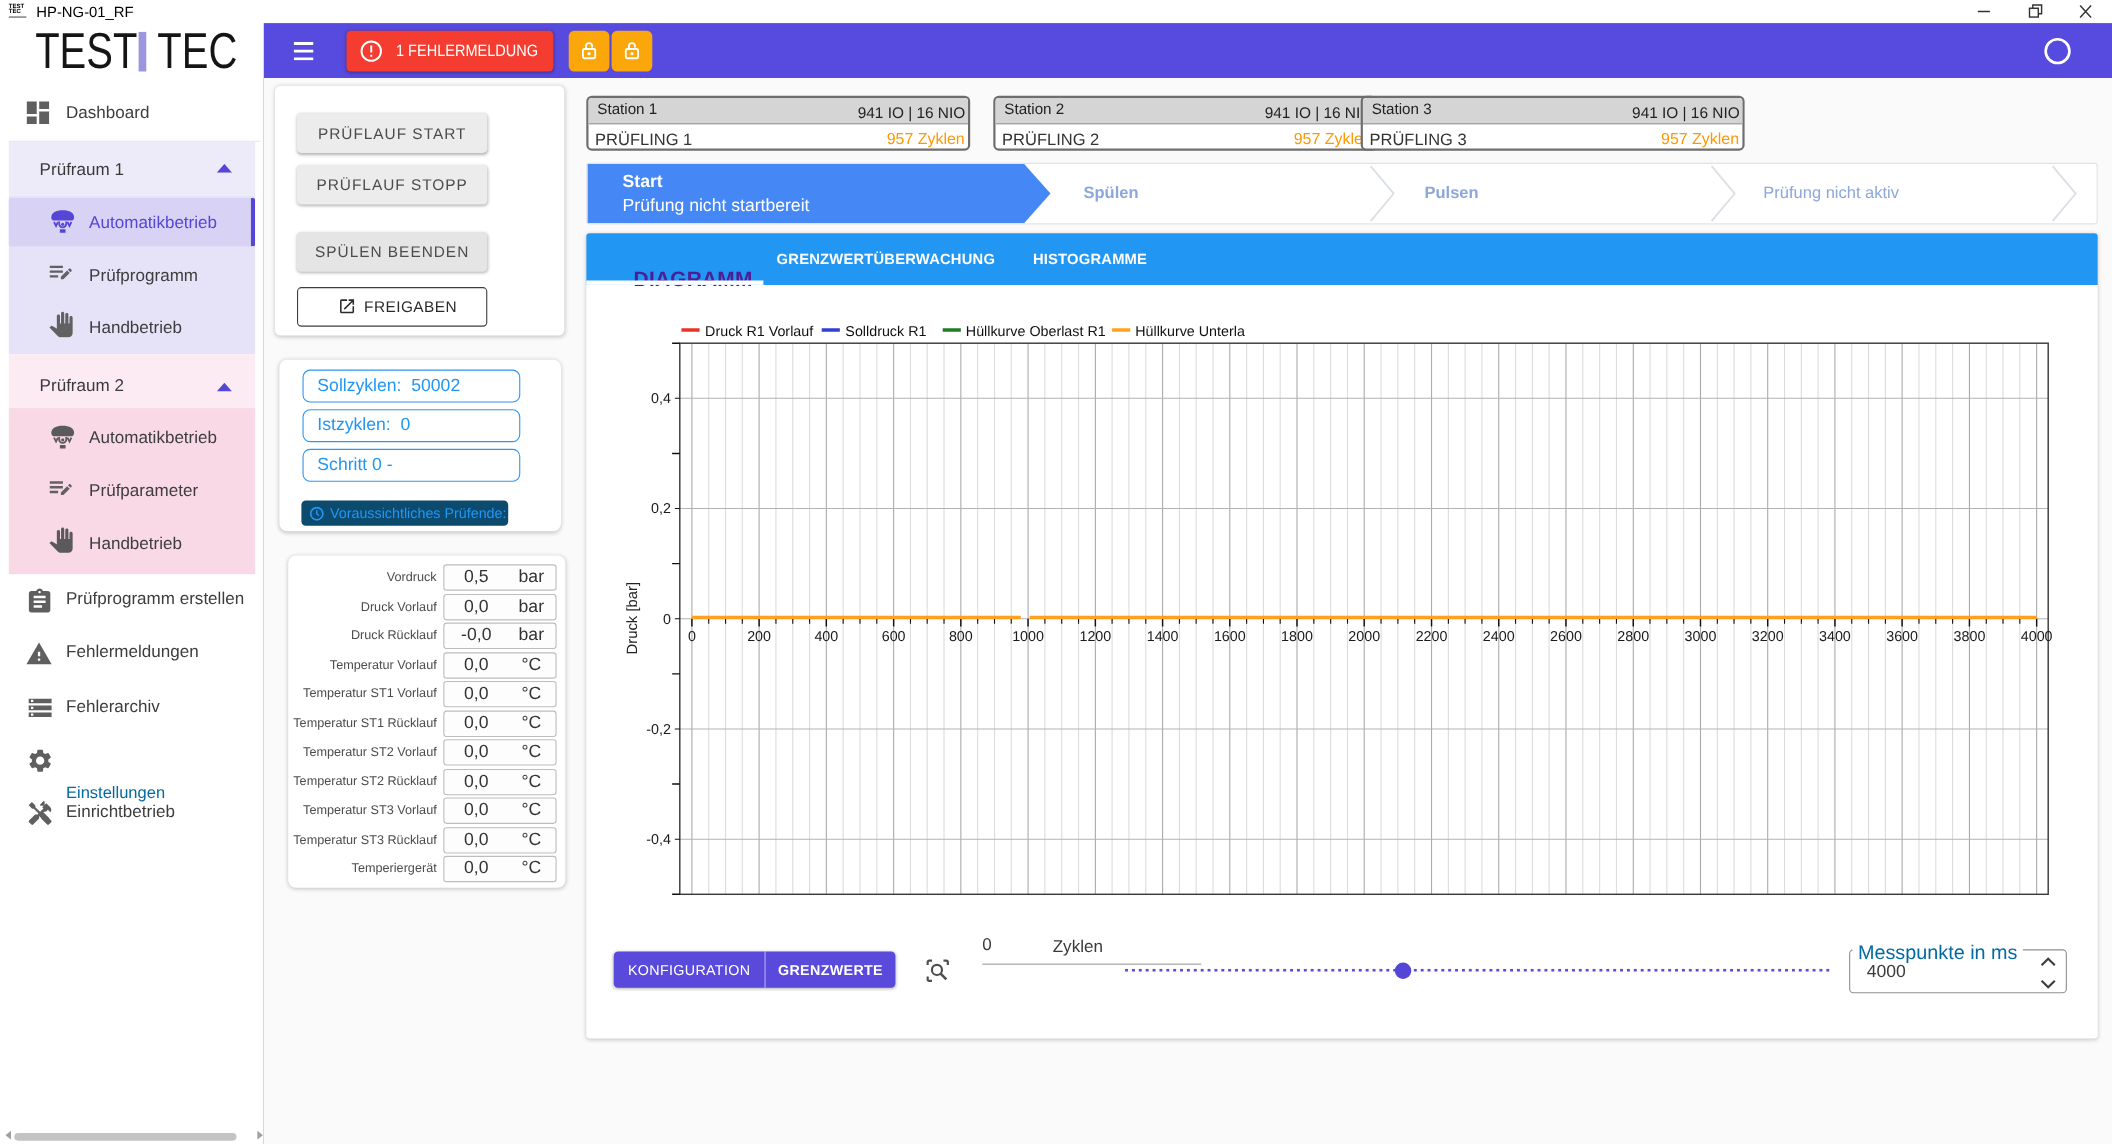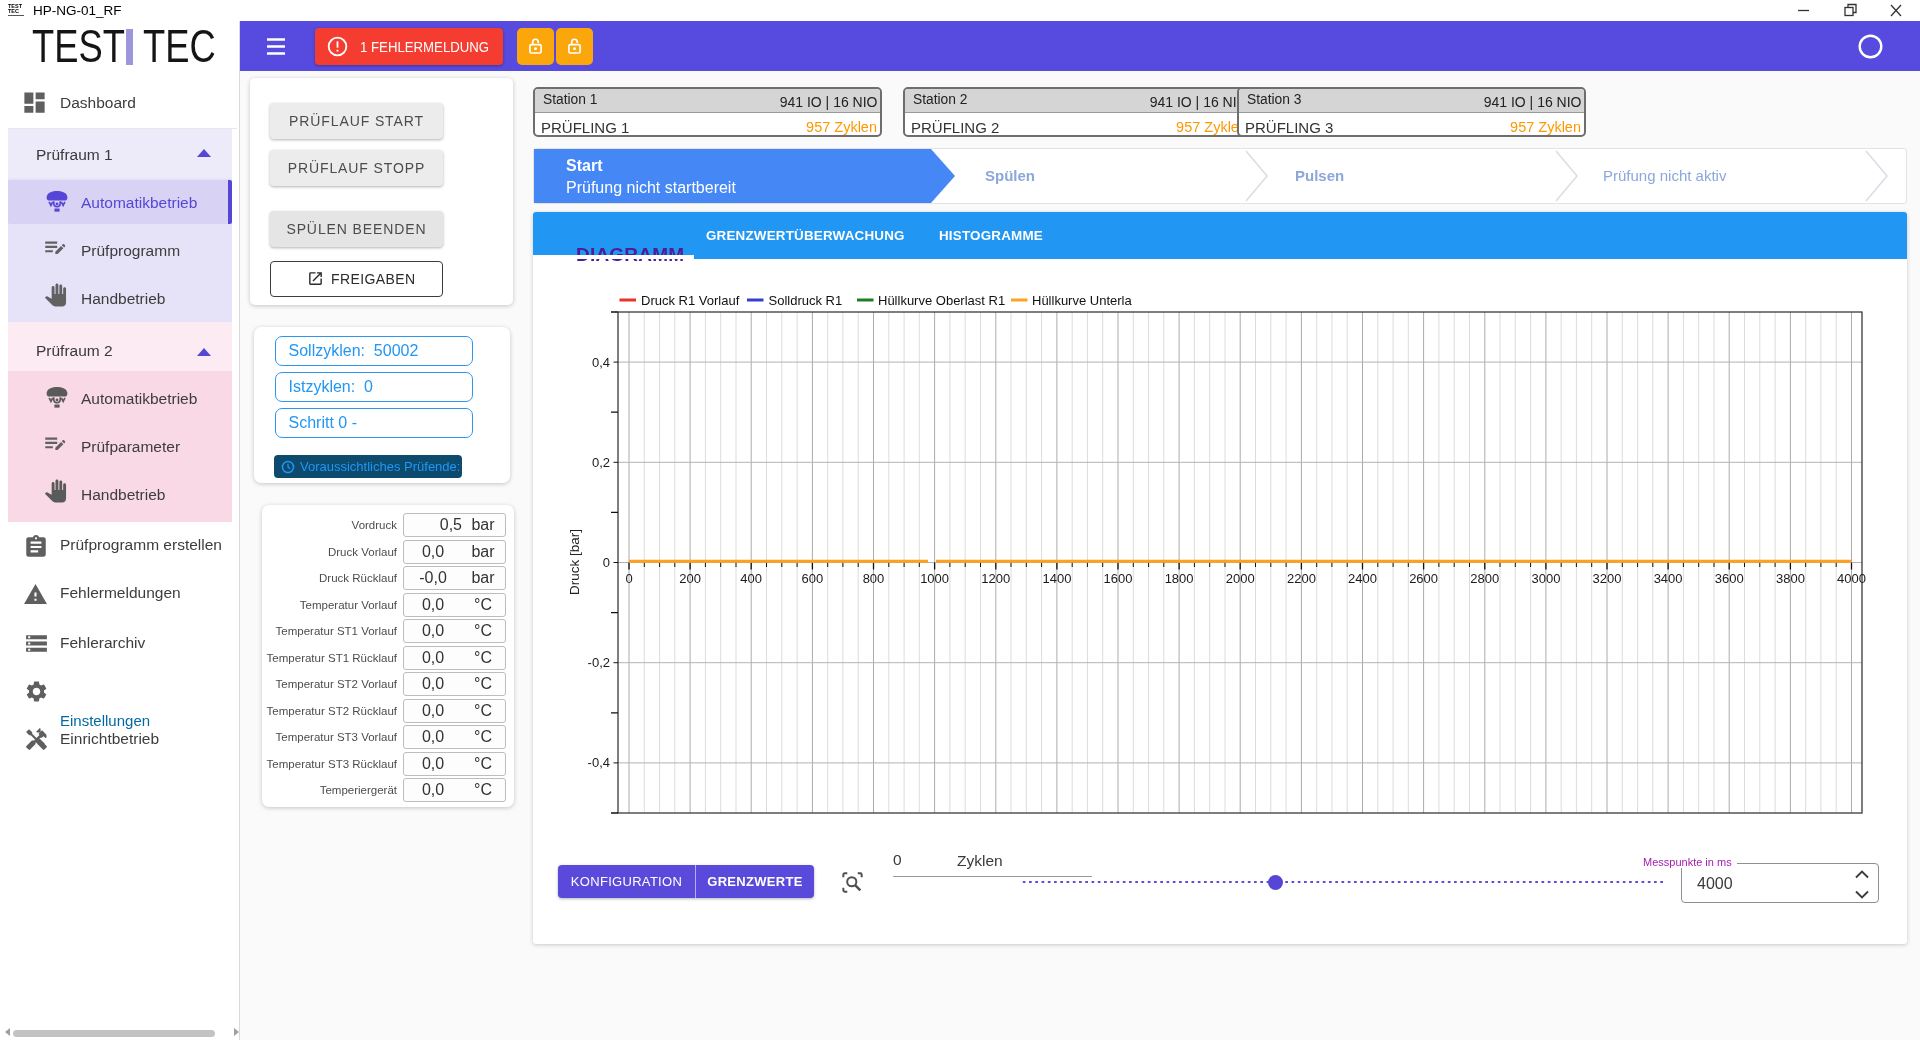--- a/index.html
+++ b/index.html
@@ -199,21 +199,21 @@
         <circle cx="12" cy="12" r="9.5" fill="none" stroke="#2196f3" stroke-width="2.6"></circle>
         <path d="M12 6.5V12l3.5 3" fill="none" stroke="#2196f3" stroke-width="2.2"></path>
       </svg>
     <div class="abs" style="left:26px;top:4px;font-size:13px;color:#2196f3;white-space:nowrap">Voraussichtliches Prüfende:</div>
   </div>
 </div>
 
 <div class="abs card" style="left:262px;top:505px;width:252px;height:302px;border-radius:7px">
   <div class="abs" style="left:0;top:14.0px;width:135px;text-align:right;font-size:11.5px;color:#4c4c4c">Vordruck</div>
     <div class="abs" style="left:141px;top:8.0px;width:103px;height:24px;border:1px solid #bdbdbd;border-radius:3px;background:#fdfdfd">
-      <div class="abs" style="left:0;top:2px;width:58px;text-align:right;font-size:16px;color:#333">0,5</div>
+      <div class="abs" style="left:0;top:2px;width:58px;text-align:center;font-size:16px;color:#333">0,5</div>
       <div class="abs" style="left:58px;top:2px;width:42px;text-align:center;font-size:16px;color:#333">bar</div>
     </div>
 <div class="abs" style="left:0;top:40.5px;width:135px;text-align:right;font-size:11.5px;color:#4c4c4c">Druck Vorlauf</div>
     <div class="abs" style="left:141px;top:34.5px;width:103px;height:24px;border:1px solid #bdbdbd;border-radius:3px;background:#fdfdfd">
       <div class="abs" style="left:0;top:2px;width:58px;text-align:center;font-size:16px;color:#333">0,0</div>
       <div class="abs" style="left:58px;top:2px;width:42px;text-align:center;font-size:16px;color:#333">bar</div>
     </div>
 <div class="abs" style="left:0;top:67.0px;width:135px;text-align:right;font-size:11.5px;color:#4c4c4c">Druck Rücklauf</div>
     <div class="abs" style="left:141px;top:61.0px;width:103px;height:24px;border:1px solid #bdbdbd;border-radius:3px;background:#fdfdfd">
       <div class="abs" style="left:0;top:2px;width:58px;text-align:center;font-size:16px;color:#333">-0,0</div>
@@ -378,21 +378,21 @@
       <circle cx="11.3" cy="11.3" r="4.4" stroke-width="1.9"></circle>
       <path d="M14.5 14.5l5 5" stroke-width="2.3"></path>
     </svg>
   <div class="abs" style="left:360px;top:639px;font-size:15.5px;color:#3a3a3a">0</div>
   <div class="abs" style="left:424px;top:640px;font-size:15.5px;color:#3a3a3a">Zyklen</div>
   <div class="abs" style="left:360px;top:663.5px;width:199px;height:1px;background:#9a9a9a"></div>
   <div class="abs" style="left:488px;top:668px;width:645px;height:4px;background-image:radial-gradient(circle,#5c4ed8 1.35px,rgba(92,78,216,0) 1.5px);background-size:6.26px 4px;background-position:0 0"></div>
   <div class="abs" style="left:735px;top:662.5px;width:15px;height:15px;border-radius:50%;background:#5646d6"></div>
 
   <div class="abs" style="left:1148px;top:651px;width:198px;height:40px;border:1px solid #8f8f8f;border-radius:4px"></div>
-  <div class="abs" style="left:1105px;top:644px;background:#fff;padding:0 5px;font-size:11px;color:#a21caf">Messpunkte in ms</div>
+  <div class="abs" style="left:1151px;top:644px;background:#fff;padding:0 5px;font-size:18px;color:#0369a1">Messpunkte in ms</div>
   <div class="abs" style="left:1164px;top:663px;font-size:16px;color:#3a3a3a">4000</div>
   <svg class="abs" style="left:1321px;top:657px" width="16" height="10" viewBox="0 0 16 10">
       <path d="M2 8.5l6-6 6 6" fill="none" stroke="#3c3c3c" stroke-width="1.9"></path>
     </svg>
   <svg class="abs" style="left:1321px;top:678px" width="16" height="10" viewBox="0 0 16 10">
       <path d="M2 1.5l6 6 6-6" fill="none" stroke="#3c3c3c" stroke-width="1.9"></path>
     </svg>
 </div>
 
 </body></html>

